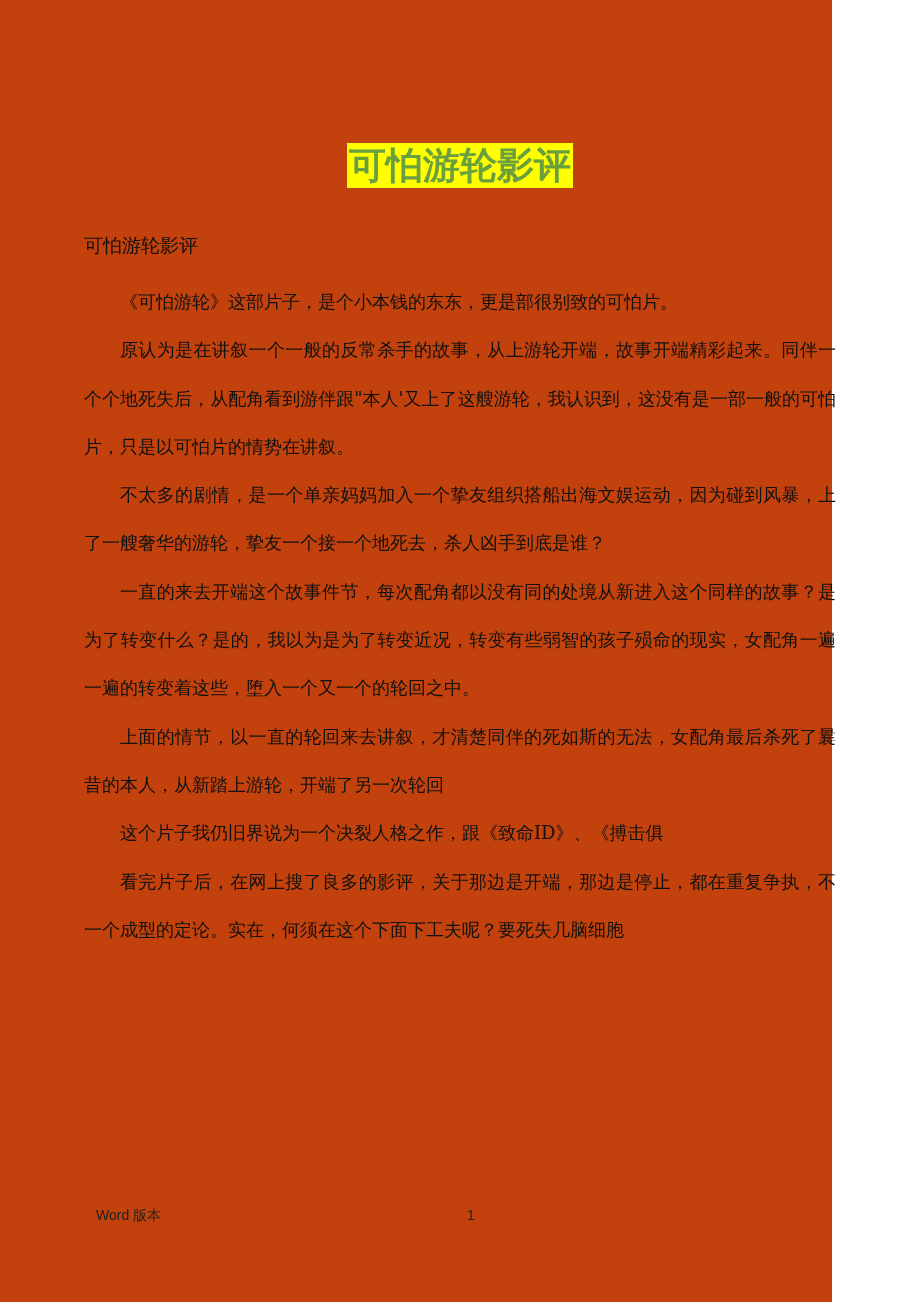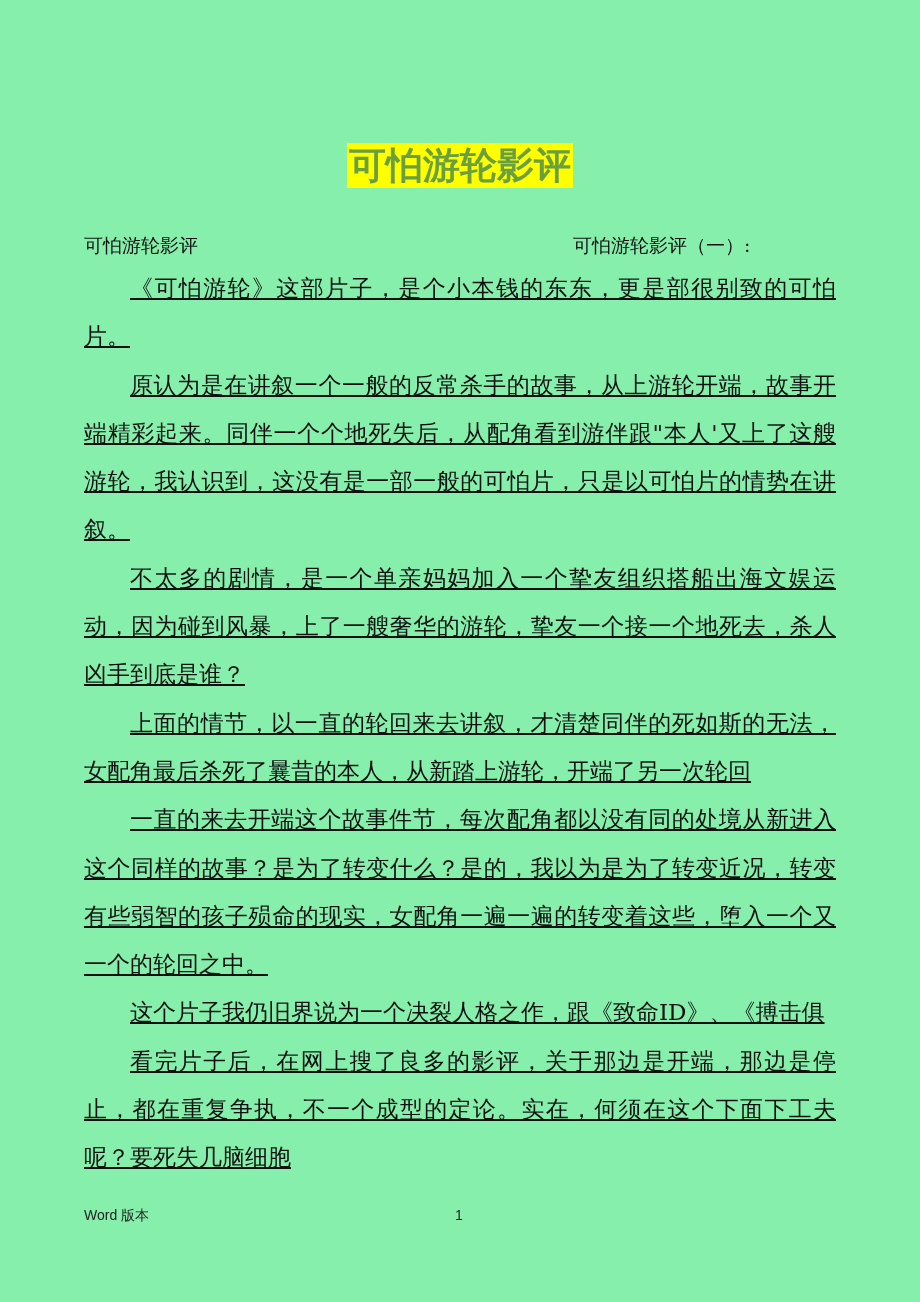--- a/index.html
+++ b/index.html
@@ -1,49 +1,48 @@
 <!DOCTYPE html>
 <html><head>
   <meta charset="utf-8">
   <style>
     html, body { margin: 0; padding: 0; background: #ffffff; }
     body { width: 920px; height: 1302px; position: relative; overflow: hidden;
            font-family: "DejaVu Serif", "Liberation Serif", serif; color: #111; }
-    .page { position: absolute; left: 0; top: 0; width: 920px; height: 1302px; background: #86efac; }
+    .page { position: absolute; left: 0; top: 0; width: 832px; height: 1302px; background: #c2410c; }
     .title-wrap { position: absolute; top: 143px; left: 0; width: 920px; text-align: center; }
     .title { display: inline-block; background: #FFFF00; color: #6a9f3f;
              font-family: "DejaVu Sans", "Liberation Sans", sans-serif;
              font-size: 37px; line-height: 45px; padding: 0 2px; letter-spacing: 0; font-weight: bold; }
     .subhead { position: absolute; top: 230px; font-size: 19px; line-height: 30px; }
     .subhead.left { left: 84px; }
     .subhead.right { left: 573px; }
-    .body { position: absolute; left: 84px; top: 264px; width: 752px; font-size: 23px;
-            line-height: 48.3px; text-align: justify; text-decoration: underline; }
+    .body { position: absolute; left: 84px; top: 278px; width: 752px; font-size: 18px;
+            line-height: 48.3px; text-align: justify; }
     .para { margin: 0; text-indent: 2em; }
     .footer { position: absolute; top: 1207px; font-family: "Liberation Sans", "DejaVu Sans", sans-serif;
-              font-size: 14px; color: #222; }
+              font-size: 14px; color: #222; margin-left: 12px; }
     .footer.left { left: 84px; }
     .footer.right { left: 455px; }
   </style>
 </head>
 <body>
 
 <div class="page">
   <div class="title-wrap">
     <span class="title">可怕游轮影评</span>
   </div>
 
   <div class="subhead left">可怕游轮影评</div>
-  <div class="subhead right">可怕游轮影评（一）:</div>
 
   <div class="body">
     <p class="para">《可怕游轮》这部片子，是个小本钱的东东，更是部很别致的可怕片。</p>
     <p class="para">原认为是在讲叙一个一般的反常杀手的故事，从上游轮开端，故事开端精彩起来。同伴一个个地死失后，从配角看到游伴跟"本人'又上了这艘游轮，我认识到，这没有是一部一般的可怕片，只是以可怕片的情势在讲叙。</p>
     <p class="para">不太多的剧情，是一个单亲妈妈加入一个挚友组织搭船出海文娱运动，因为碰到风暴，上了一艘奢华的游轮，挚友一个接一个地死去，杀人凶手到底是谁？</p>
+    <p class="para">一直的来去开端这个故事件节，每次配角都以没有同的处境从新进入这个同样的故事？是为了转变什么？是的，我以为是为了转变近况，转变有些弱智的孩子殒命的现实，女配角一遍一遍的转变着这些，堕入一个又一个的轮回之中。</p>
     <p class="para">上面的情节，以一直的轮回来去讲叙，才清楚同伴的死如斯的无法，女配角最后杀死了曩昔的本人，从新踏上游轮，开端了另一次轮回</p>
-    <p class="para">一直的来去开端这个故事件节，每次配角都以没有同的处境从新进入这个同样的故事？是为了转变什么？是的，我以为是为了转变近况，转变有些弱智的孩子殒命的现实，女配角一遍一遍的转变着这些，堕入一个又一个的轮回之中。</p>
     <p class="para">这个片子我仍旧界说为一个决裂人格之作，跟《致命ID》、《搏击俱</p>
     <p class="para">看完片子后，在网上搜了良多的影评，关于那边是开端，那边是停止，都在重复争执，不一个成型的定论。实在，何须在这个下面下工夫呢？要死失几脑细胞</p>
   </div>
 
   <div class="footer left">Word 版本</div>
   <div class="footer right">1</div>
 </div>
 
 </body></html>

